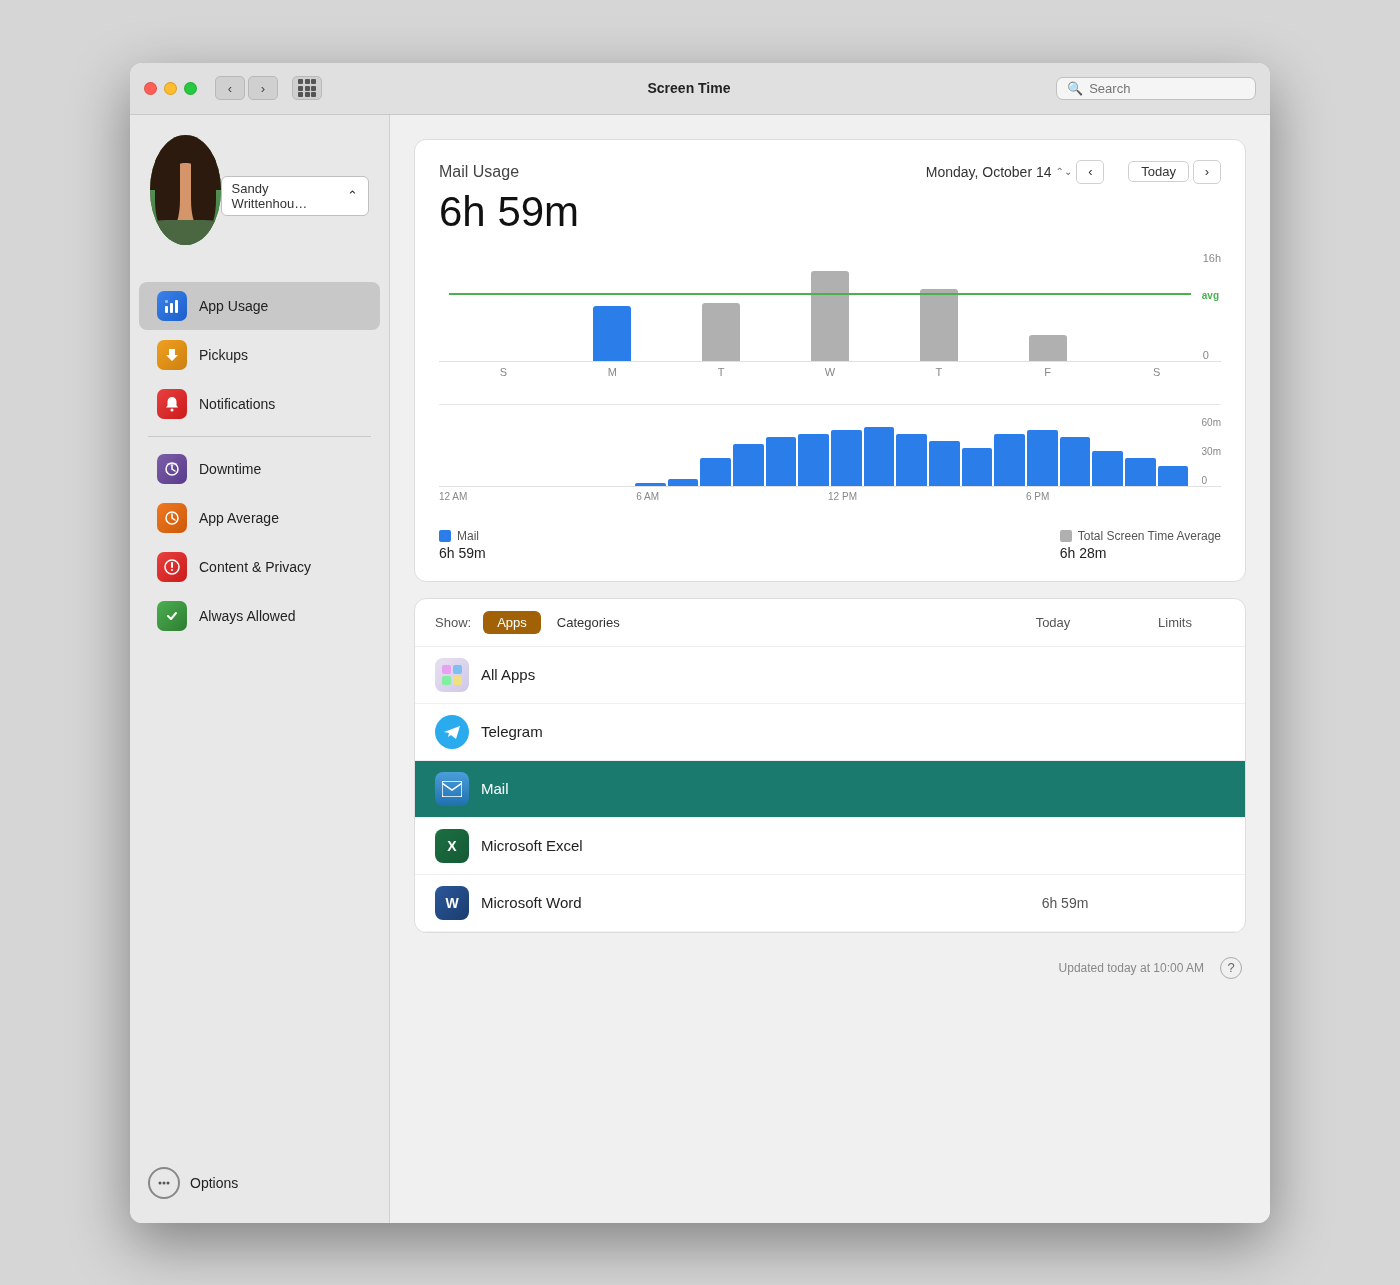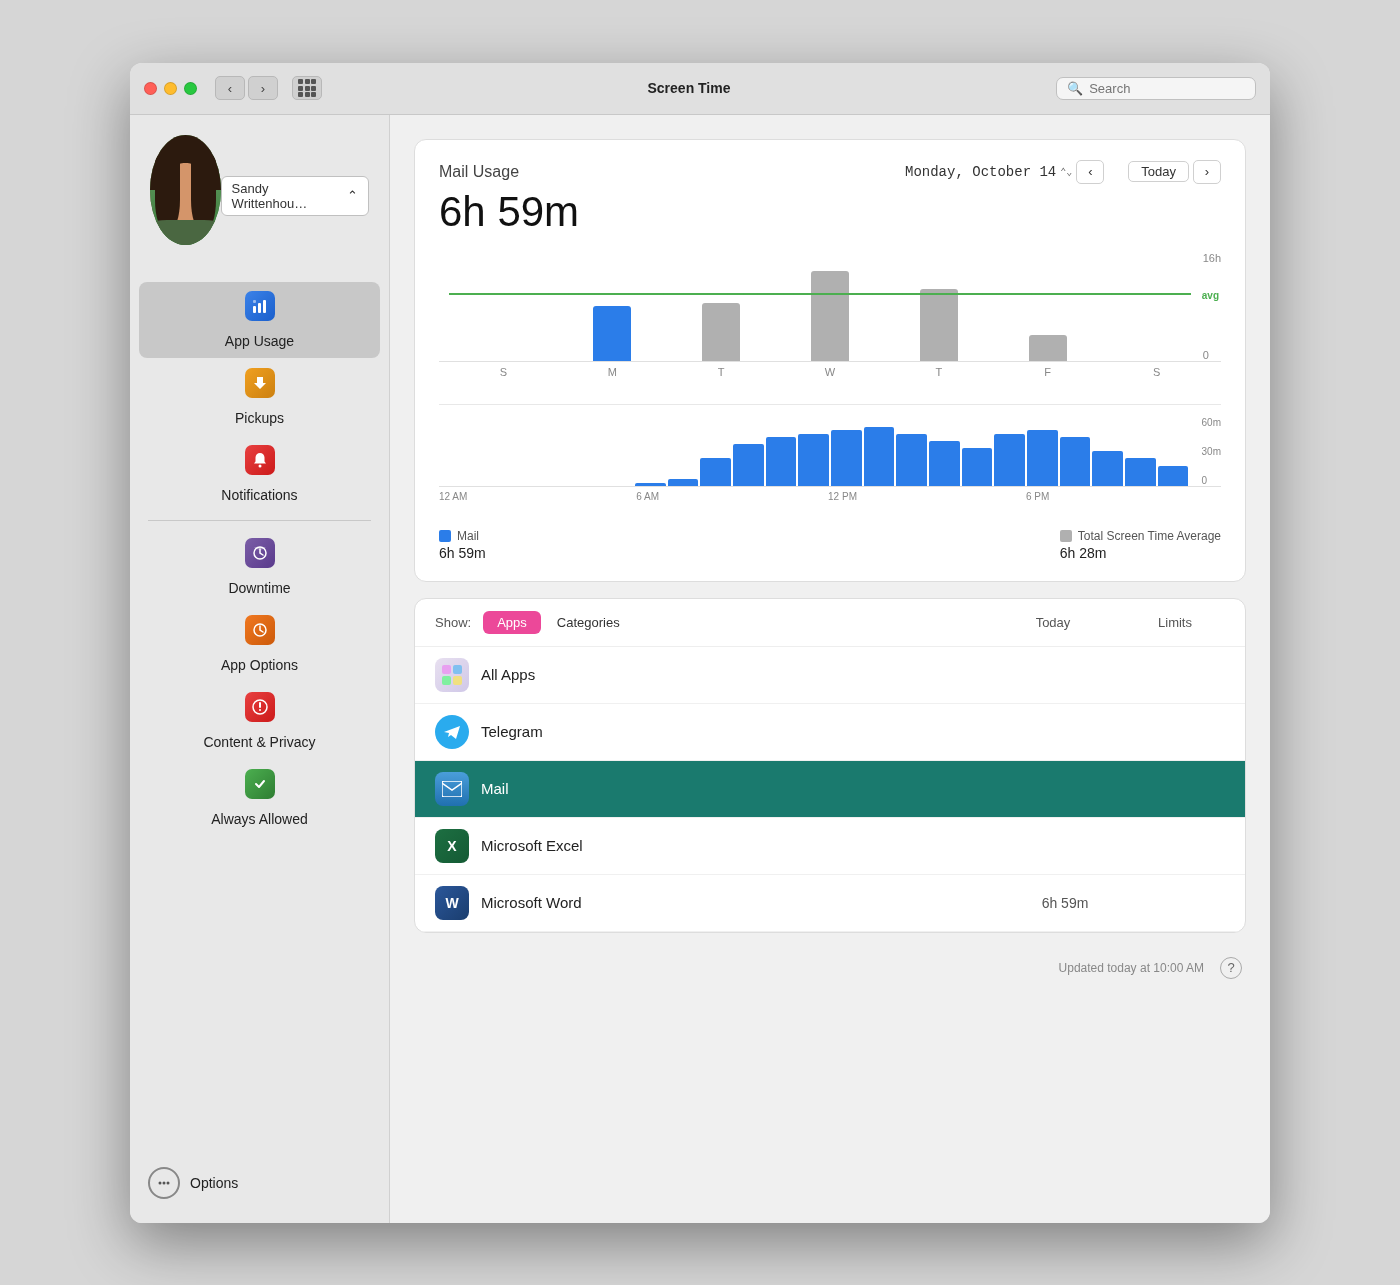--- a/index.html
+++ b/index.html
@@ -225,21 +225,20 @@
       flex: 1;
     }
     .nav-item {
       display: flex;
       align-items: center;
       gap: 12px;
       padding: 9px 18px;
       cursor: pointer;
       border-radius: 8px;
       margin: 1px 9px;
-      flex-direction: column;
     }
     .nav-item.active { background: #c8c8c8; }
     .nav-icon {
       width: 30px;
       height: 30px;
       border-radius: 7px;
       display: flex;
       align-items: center;
       justify-content: center;
       font-size: 16px;
@@ -307,21 +306,20 @@
       display: flex;
       align-items: center;
       gap: 4px;
     }
     .date-label {
       font-size: 14px;
       color: #333;
       display: flex;
       align-items: center;
       gap: 4px;
-      font-family: Liberation Mono, monospace;
     }
     .chevron-ud {
       font-size: 10px;
       color: #666;
     }
     .date-btn {
       width: 28px;
       height: 24px;
       border: 1px solid #d0d0d0;
       border-radius: 5px;
@@ -519,21 +517,21 @@
       gap: 2px;
     }
     .show-tab {
       padding: 4px 14px;
       border-radius: 6px;
       font-size: 13px;
       cursor: pointer;
       color: #333;
     }
     .show-tab.active {
-      background: #ec4899;
+      background: #a16207;
       color: white;
     }
     .col-time {
       width: 120px;
       text-align: center;
       font-size: 13px;
       color: #555;
       font-weight: 500;
     }
     .col-limits {
@@ -748,21 +746,21 @@
           </div>
           <span class="nav-label">Downtime</span>
         </li>
         <li class="nav-item">
           <div class="nav-icon icon-app-limits">
             <svg width="16" height="16" viewBox="0 0 16 16" fill="white">
               <circle cx="8" cy="8" r="6" fill="none" stroke="white" stroke-width="1.5"></circle>
               <path d="M8 4 L8 8 L11 10" stroke="white" stroke-width="1.5" fill="none" stroke-linecap="round"></path>
             </svg>
           </div>
-          <span class="nav-label">App Options</span>
+          <span class="nav-label">App Average</span>
         </li>
         <li class="nav-item">
           <div class="nav-icon icon-content-privacy">
             <svg width="16" height="16" viewBox="0 0 16 16" fill="white">
               <circle cx="8" cy="8" r="7" fill="none" stroke="white" stroke-width="1.5"></circle>
               <line x1="8" y1="4" x2="8" y2="8" stroke="white" stroke-width="2" stroke-linecap="round"></line>
               <circle cx="8" cy="11" r="1" fill="white"></circle>
             </svg>
           </div>
           <span class="nav-label">Content &amp; Privacy</span>

